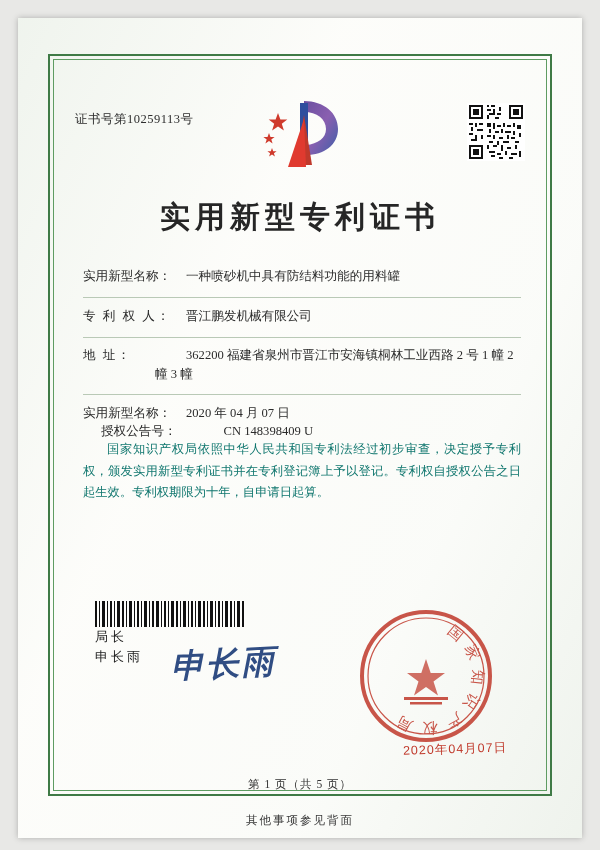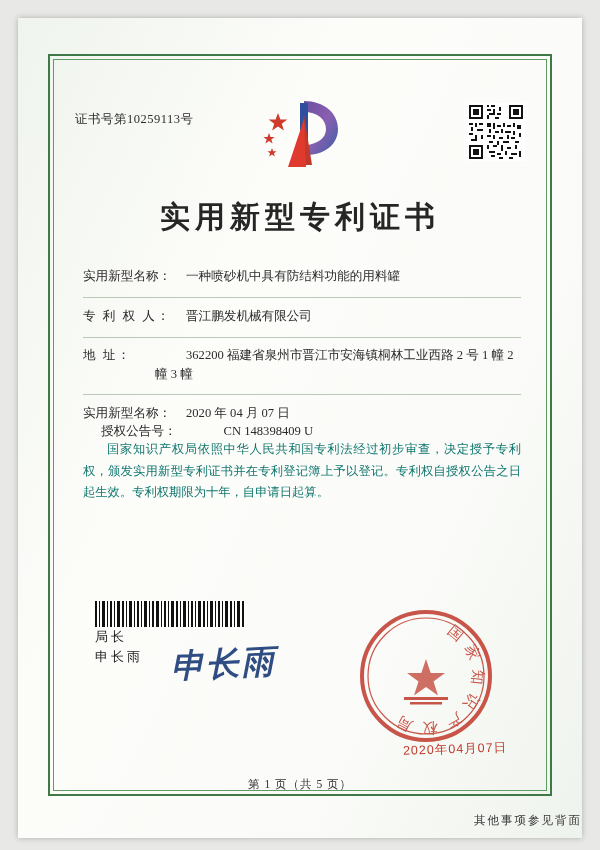--- a/index.html
+++ b/index.html
@@ -112,21 +112,21 @@
     font-size:12.5px;color:#c0392b;letter-spacing:1px;
     transform:rotate(-2deg);
     font-family:"Liberation Sans",sans-serif;
   }
 
   .pagefoot{
     position:absolute;left:0;right:0;top:718px;text-align:center;
     font-size:11.5px;color:#333;letter-spacing:1px;
   }
   .note{
-    position:absolute;left:0;right:0;bottom:10px;text-align:right;
+    position:absolute;left:0;right:0;bottom:10px;text-align:center;
     font-size:11.5px;color:#3a3a3a;letter-spacing:2px;
   }
 </style>
 </head>
 <body>
 
 <div class="page">
   <div class="border-outer"></div>
   <div class="border-inner"></div>
 

